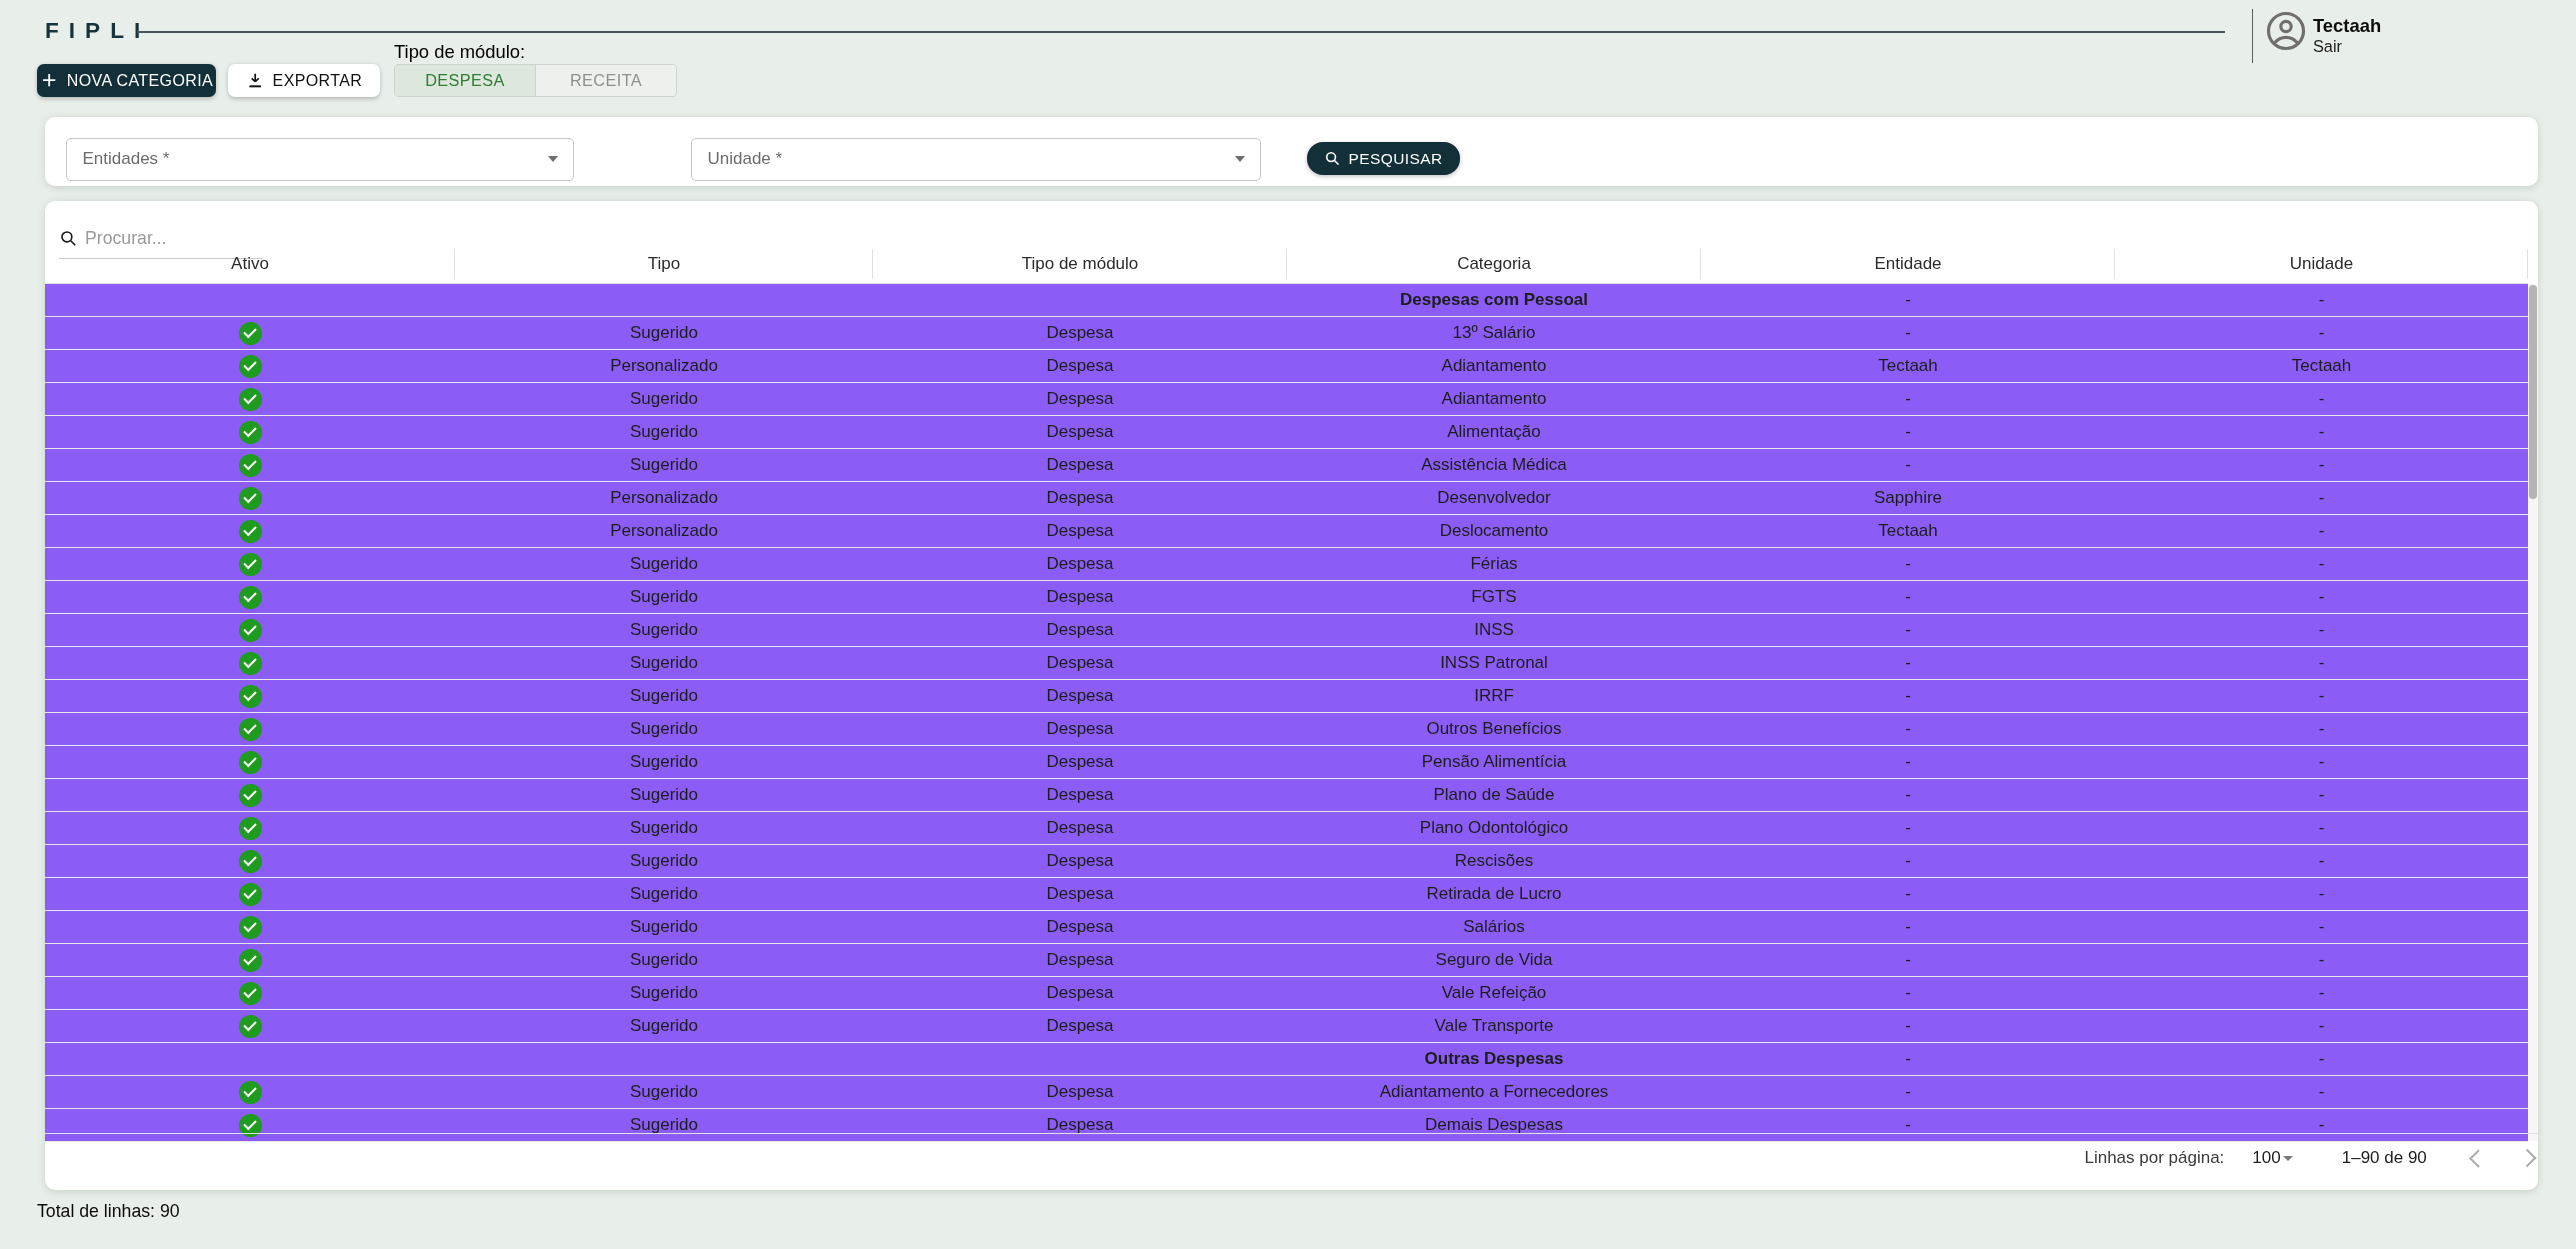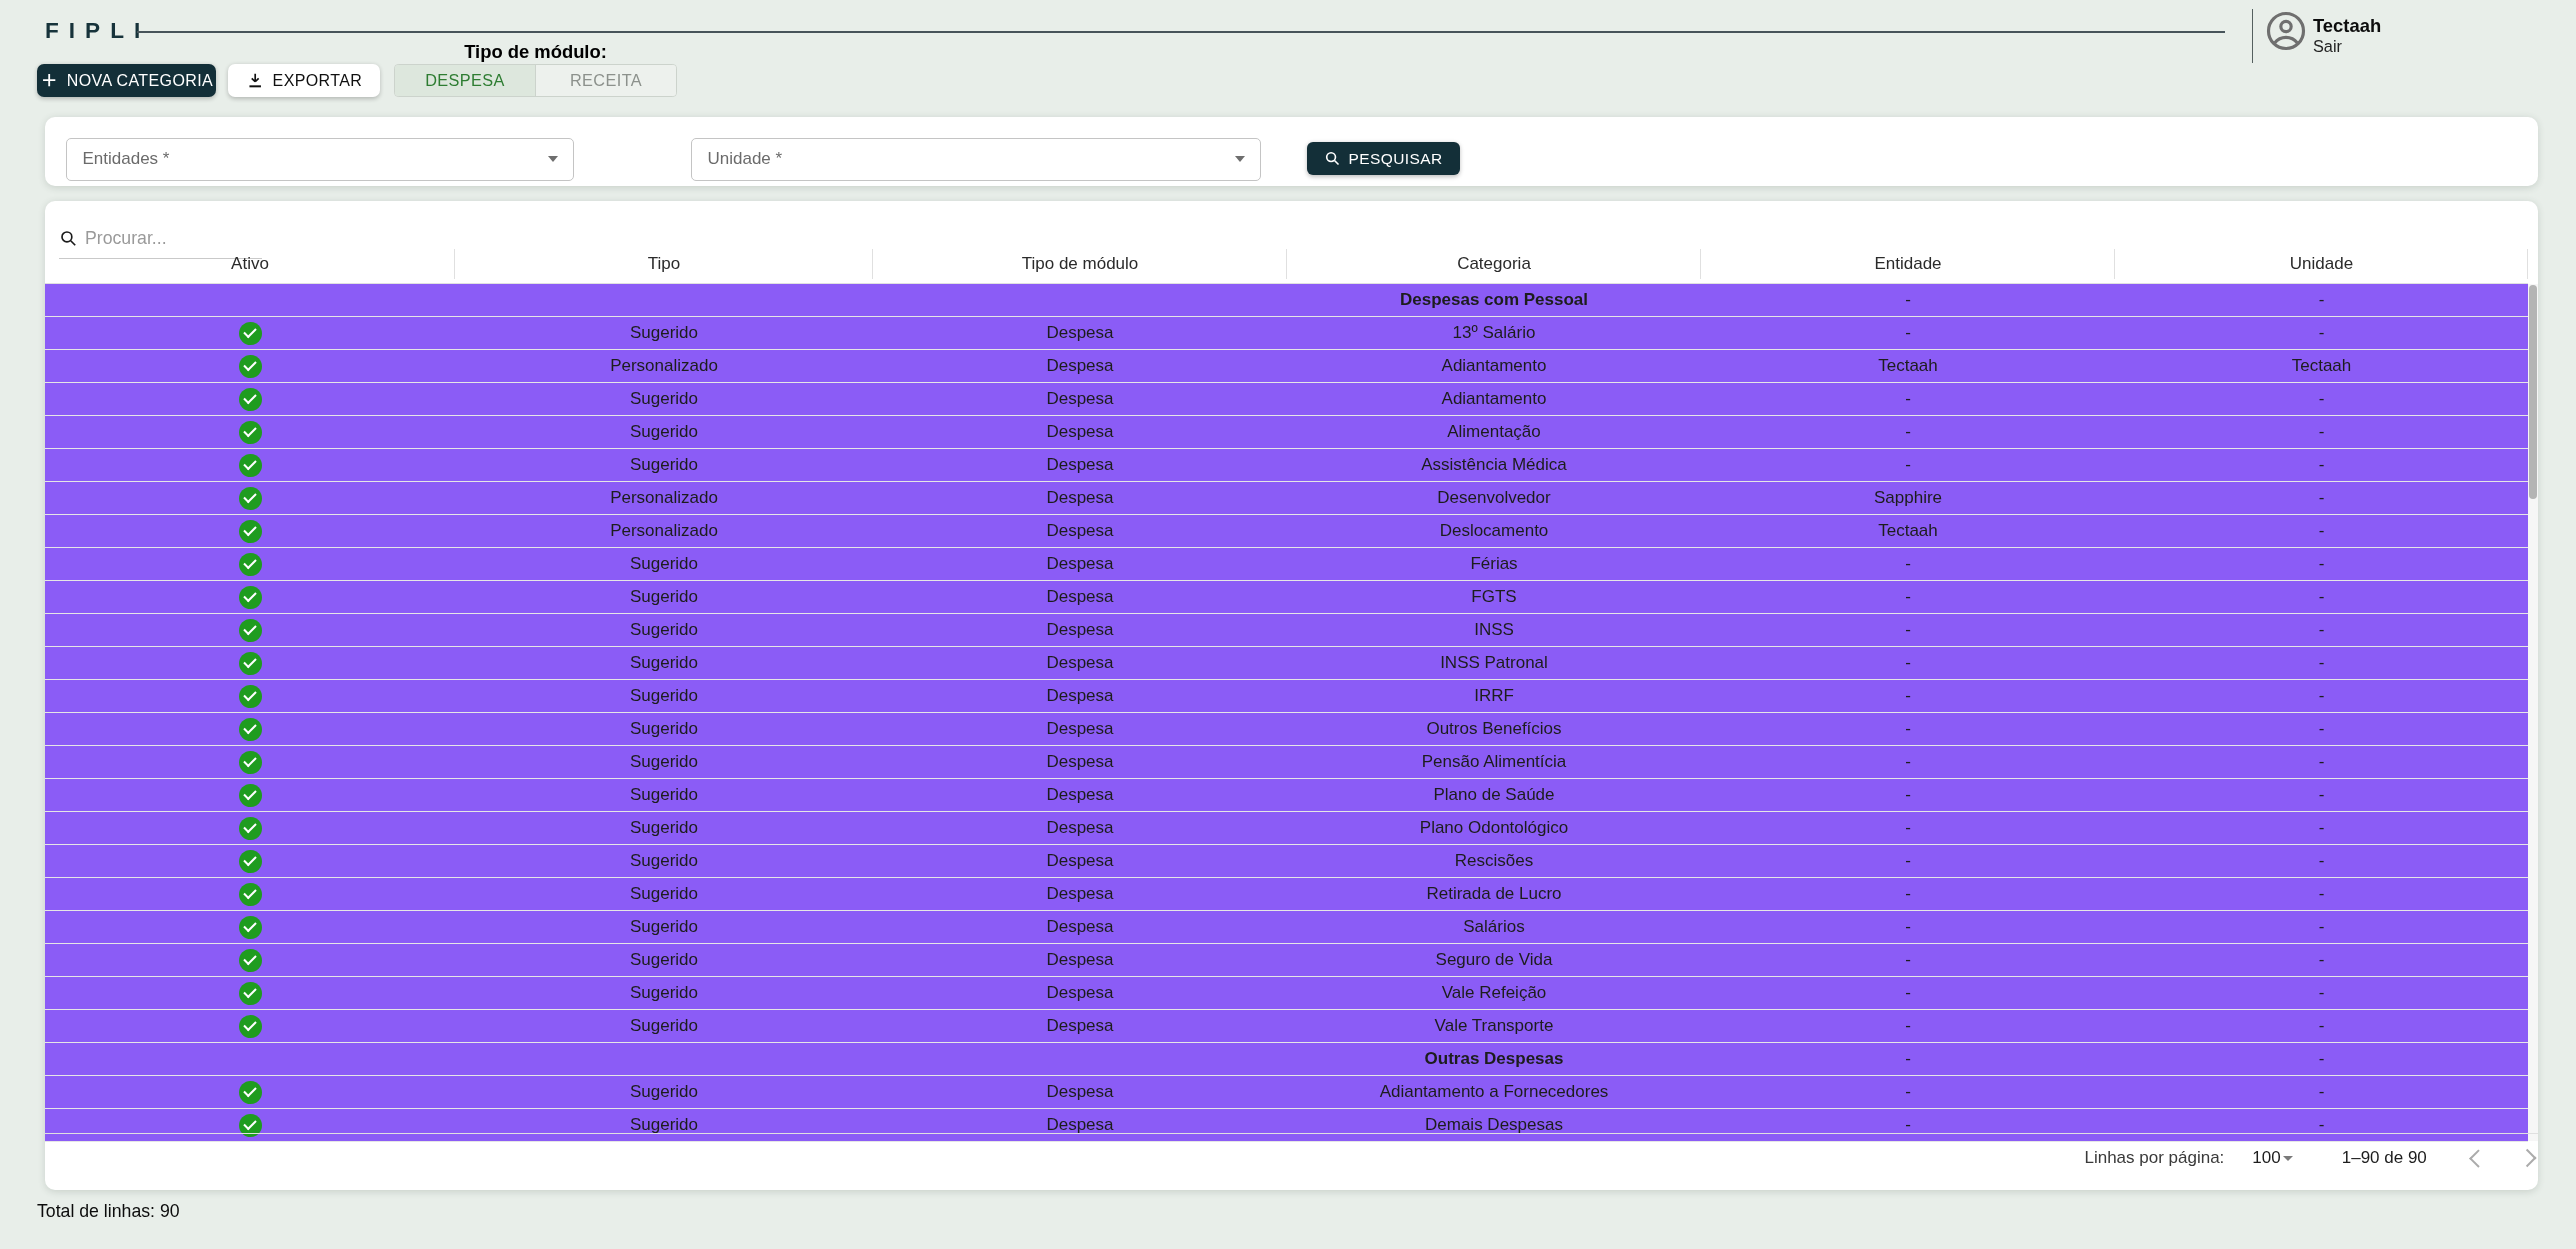--- a/index.html
+++ b/index.html
@@ -19,22 +19,22 @@
   .user-sair{position:absolute;left:2313px;top:37px;font-size:16.3px;color:#232323;cursor:pointer}
 
   
   .btn{display:flex;align-items:center;justify-content:center;gap:8.5px;
        border-radius:7px;font-size:16px;letter-spacing:0.4px;cursor:pointer;
        box-shadow:0 1.4px 4.2px rgba(0,0,0,.22)}
   .btn-new{position:absolute;left:37px;top:64px;width:179px;height:33px;
            background:#132f38;color:#ffffff}
   .btn-export{position:absolute;left:228px;top:64px;width:152px;height:33px;
            background:#ffffff;color:#101010}
-  .module-label{position:absolute;left:394px;top:41px;width:283px;text-align:center;
-           font-size:18.4px;font-weight:700;color:#000}
+  .module-label{position:absolute;left:394px;top:41px;width:283px;
+           font-size:18.4px;font-weight:400;color:#000}
   .toggle{position:absolute;left:394px;top:64px;width:283px;height:33px;display:flex;
            border:0.7px solid #ccd3cc;border-radius:4.2px;overflow:hidden;box-sizing:border-box}
   .seg{flex:1;display:flex;align-items:center;justify-content:center;
            font-size:16.3px;letter-spacing:0.4px;cursor:pointer}
   .seg-on{background:#dde7dd;color:#2e7d32;border-right:0.7px solid #ccd3cc}
   .seg-off{background:#edf1ed;color:#8c918c}
 
   
   .card{position:absolute;background:#ffffff;border-radius:10px;
         box-shadow:0 1.4px 7px rgba(50,70,55,.16)}
@@ -43,21 +43,21 @@
 
   
   .dd{position:absolute;top:20.5px;height:43px;border:0.7px solid #c4c4c4;border-radius:5px;
       box-sizing:border-box;display:flex;align-items:center;justify-content:space-between;
       padding:0 15.5px;cursor:pointer;background:#fff}
   .dd-entidades{left:21px;width:508px}
   .dd-unidade{left:646px;width:570px}
   .dd-label{font-size:17px;color:#6b6b6b}
   .caret{width:0;height:0;border-left:5.7px solid transparent;border-right:5.7px solid transparent;
          border-top:6.4px solid #6e6e6e}
-  .btn-search{position:absolute;left:1262px;top:25.4px;width:153px;height:32.5px;border-radius:6px;
+  .btn-search{position:absolute;left:1262px;top:25.4px;width:153px;height:32.5px;border-radius:16px;
          background:#132f38;color:#fff;display:flex;align-items:center;justify-content:center;
          gap:7px;font-size:15.5px;letter-spacing:0.4px;cursor:pointer;box-shadow:0 1.4px 4.2px rgba(0,0,0,.25)}
 
   
   .searchbox{position:absolute;left:14px;top:17px;width:203px;height:40px;display:flex;
          align-items:center;gap:5px;border-bottom:0.7px solid #c9c9c9}
   .searchbox input{border:none;outline:none;font-size:17.7px;color:#333;width:163px;
          font-family:"Liberation Sans", sans-serif;background:transparent}
   .searchbox input::placeholder{color:#9a9a9a}
 

